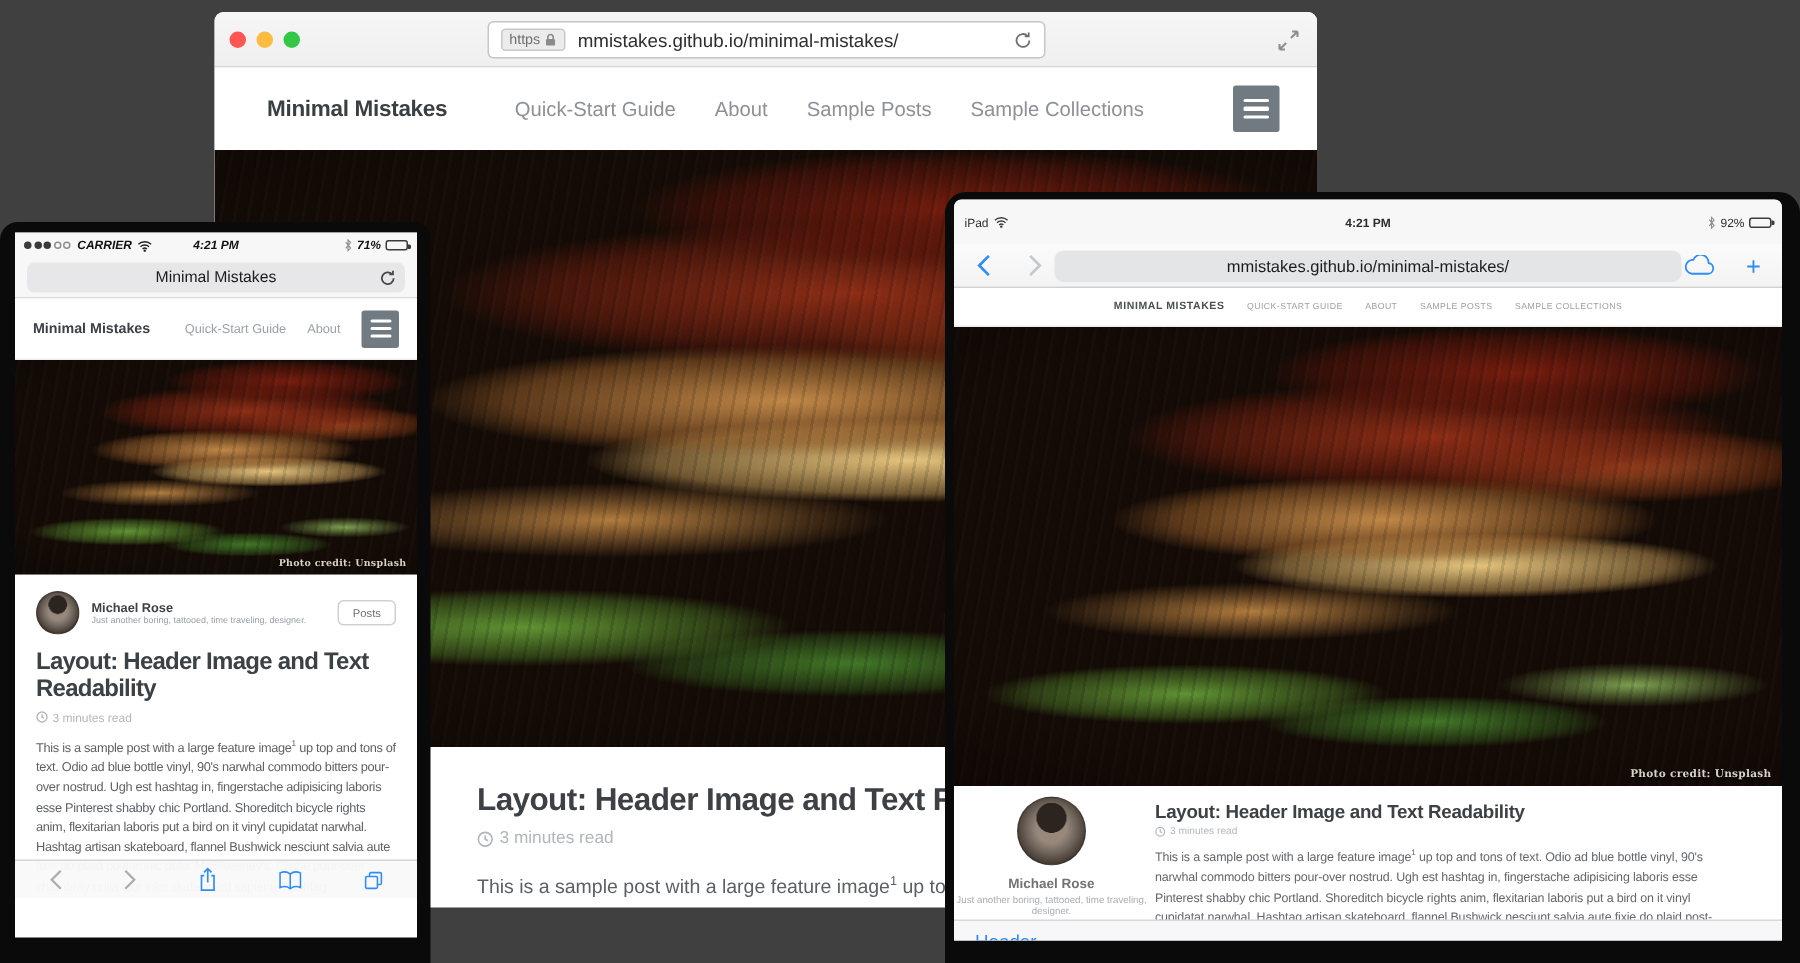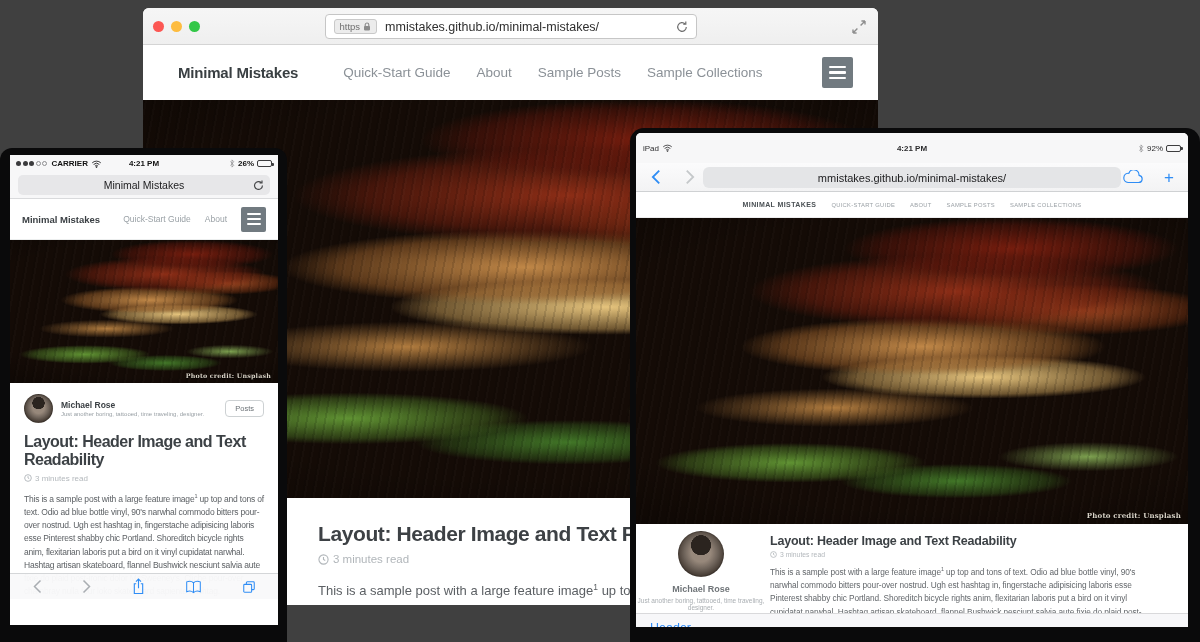--- a/index.html
+++ b/index.html
@@ -65,21 +65,21 @@
   .d-meta{display:flex;align-items:center;gap:4px;margin-top:7px;color:#b1b6ba;font-size:11.5px;}
   .d-para{margin:16px 0 0;width:492px;font-size:13px;line-height:1.6;color:#5c6064;}
   sup{font-size:.65em;}
 
   
   .iphone{position:absolute;left:0;top:148px;width:287px;height:494px;z-index:2;
     background:#0a0a0b;border-radius:12px 12px 0 0;}
   .ip-screen{position:absolute;left:10px;top:7px;width:268px;height:470px;background:#fff;overflow:hidden;}
   .ip-status{height:17px;background:#f7f7f8;display:flex;align-items:center;padding:0 6px;font-size:8px;font-weight:bold;color:#111;}
   .ip-status .mid{position:absolute;left:0;right:0;text-align:center;pointer-events:none;}
-  .ip-status{position:relative;}
+  .ip-status{position:relative;font-style:italic;}
   .ip-status .right{margin-left:auto;display:flex;align-items:center;gap:3px;}
   .ip-urlrow{height:27px;background:#f7f7f8;border-bottom:1px solid #d9dadc;display:flex;align-items:center;padding:0 8px;}
   .ip-urlfield{position:relative;flex:1;height:20px;background:#e7e7e9;border-radius:5px;display:flex;align-items:center;justify-content:center;font-size:10.5px;color:#1c1c1e;}
   .ip-urlfield .refresh{position:absolute;right:6px;color:#47484a;}
   .ip-nav{height:41px;background:#fff;border-bottom:1px solid #eceeee;box-shadow:0 1px 2px rgba(0,0,0,.04);display:flex;align-items:center;padding:0 12px;}
   .ip-nav-title{font-size:9.5px;font-weight:bold;color:#3b4044;margin-right:auto;}
   .ip-nav-link{font-size:8.5px;color:#9aa1a6;margin-left:14px;cursor:pointer;}
   .ip-hamburger{width:25px;height:25px;margin-left:14px;}
   .ip-hamburger i{width:14px;height:2px;}
   .ip-photo{height:143px;}
@@ -206,21 +206,21 @@
         <span style="margin-left:3px">CARRIER</span>
         <svg style="margin-left:3px" width="11" height="8" viewBox="0 0 12 9">
             <path d="M1.2 3.2a7 7 0 0 1 9.6 0M2.8 5a4.7 4.7 0 0 1 6.4 0M4.4 6.8a2.3 2.3 0 0 1 3.2 0" fill="none" stroke="#1c1c1e" stroke-width="1"></path>
             <circle cx="6" cy="8" r="0.9" fill="#1c1c1e"></circle>
           </svg>
         <span class="mid">4:21 PM</span>
         <span class="right">
           <svg width="6" height="9" viewBox="0 0 8 12">
               <path d="M2 3.2l4.3 5.3L4 10.8V1.2l2.3 2.3L2 8.8" fill="none" stroke="#8e8e90" stroke-width="1"></path>
             </svg>
-          <span>26%</span>
+          <span>71%</span>
           <span class="battery"><span class="fill" style="width:24%"></span></span>
         </span>
       </div>
 
       <div class="ip-urlrow">
         <span class="ip-urlfield">
           <span>Minimal Mistakes</span>
           <span class="refresh">
             <svg width="11" height="11" viewBox="0 0 12 12">
                 <path d="M10.3 6a4.3 4.3 0 1 1-1.2-3" fill="none" stroke="currentColor" stroke-width="1.3"></path>

